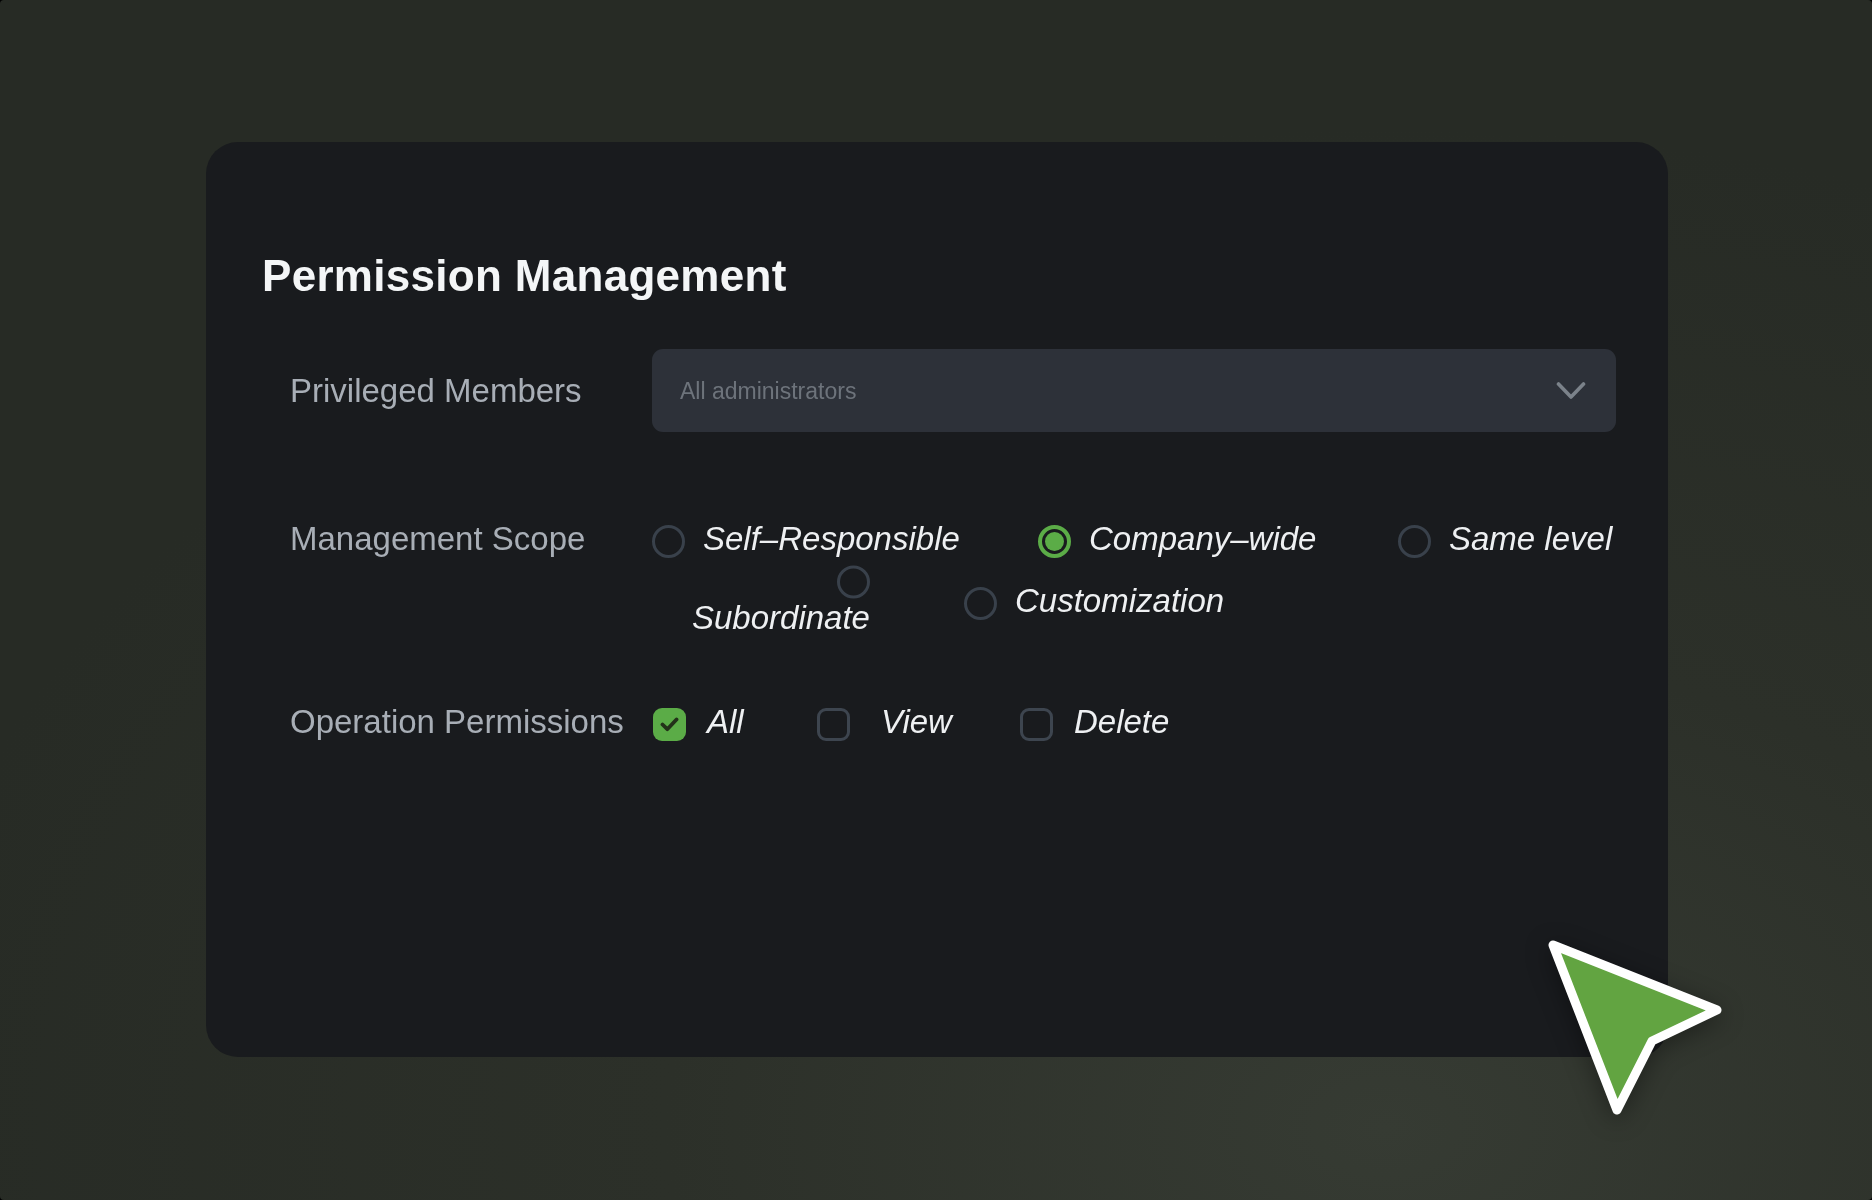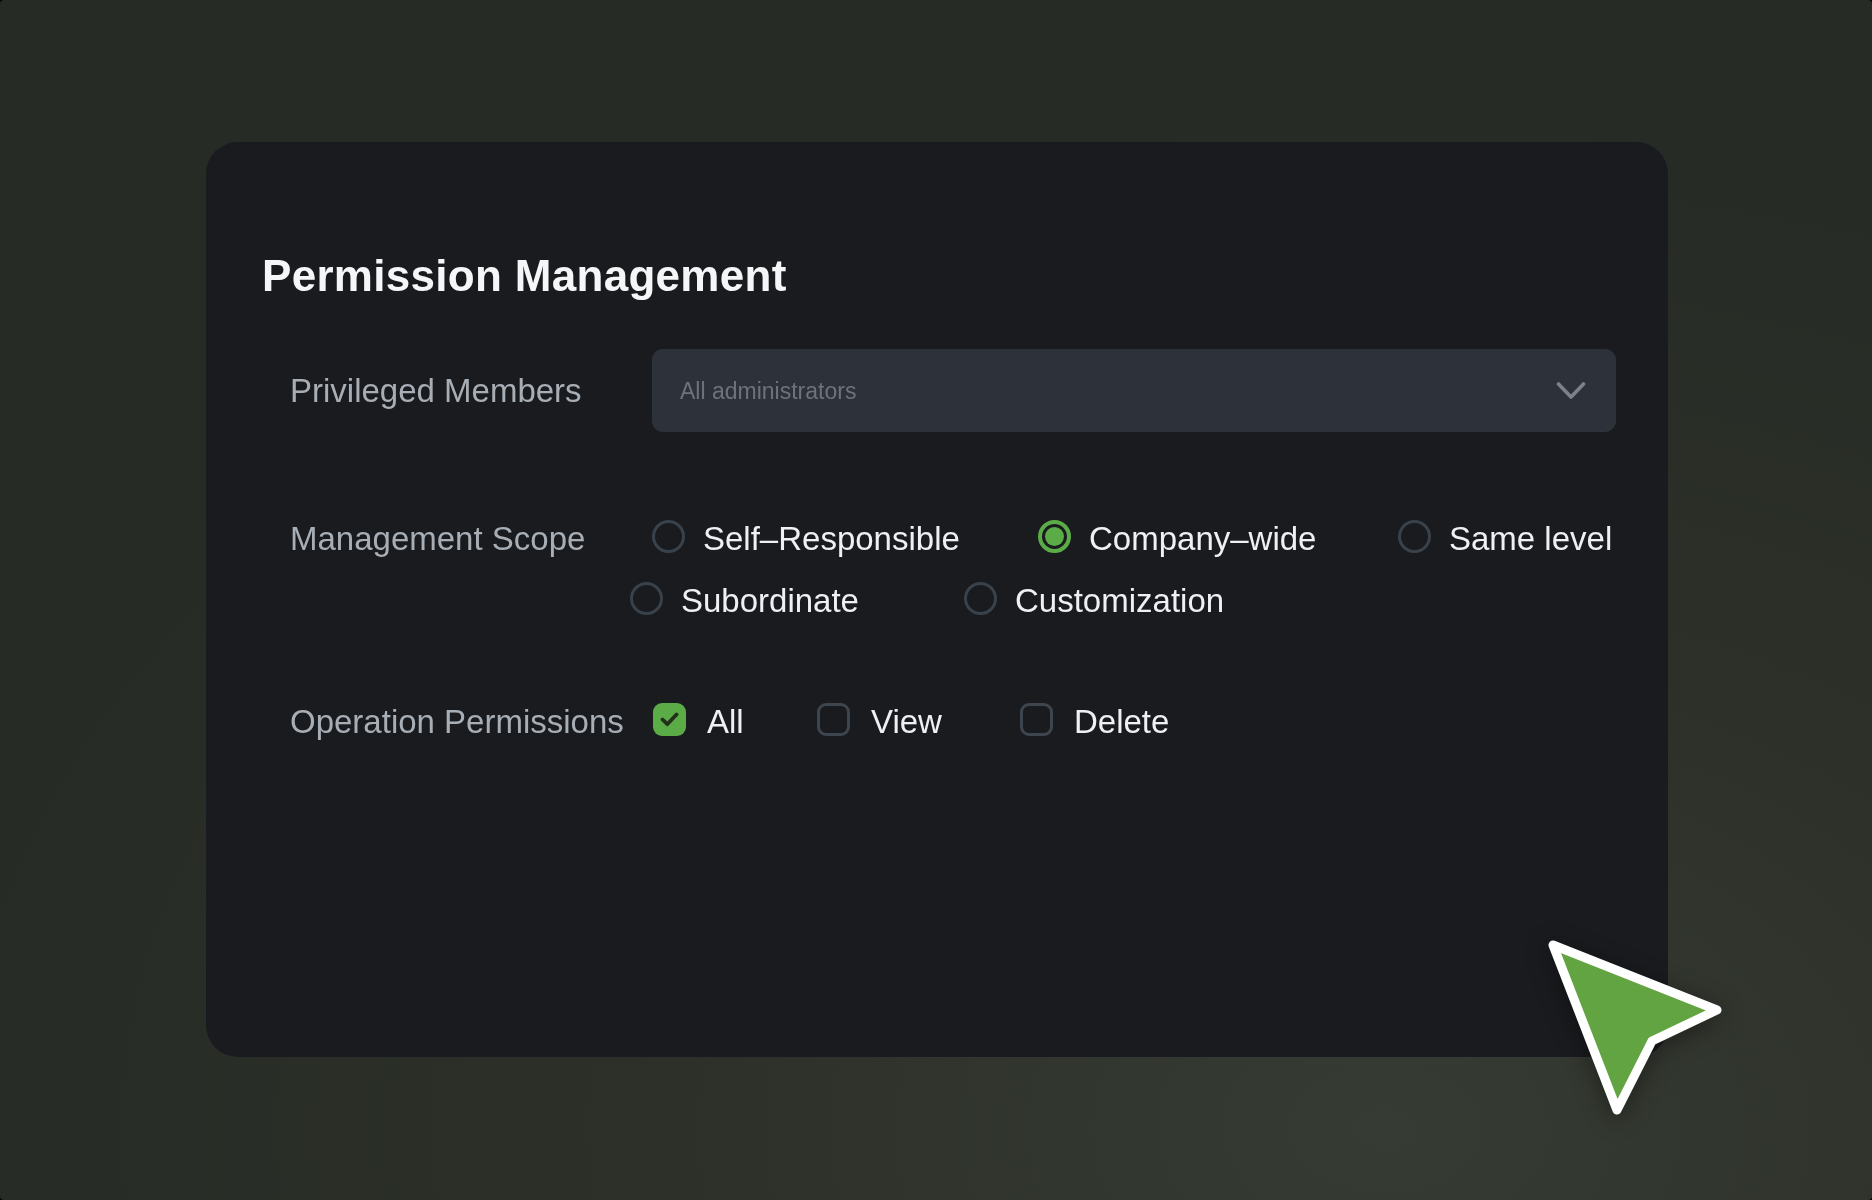--- a/index.html
+++ b/index.html
@@ -86,23 +86,24 @@
   
   .row-scope-1 { top: 344px; height: 34px; margin-top: 36px; }
   .row-scope-2 { top: 442px; height: 34px; }
   .row-perms   { top: 563px; height: 34px; }
 
   .option {
     position: absolute;
     top: 50%;
     transform: translateY(-50%);
     display: flex;
-    align-items: flex-start;
+    align-items: flex-end;
     cursor: pointer;
     white-space: nowrap;
+    font-style: italic;
   }
   .option .option-label {
     font-size: 33px;
     color: #eef0f2;
   }
   .option.radio-opt    .option-label { margin-left: 18px; }
   .option.checkbox-opt .option-label { margin-left: 21px; }
 
   
   .radio {
@@ -137,24 +138,24 @@
   }
   .checkbox.checked {
     border: none;
     background: #5bac47;
   }
 
   
   .opt-self    { left: 446px; }
   .opt-company { left: 832px; }
   .opt-same    { left: 1192px; }
-  .opt-subord  { left: 424px; }
+  .opt-subord  { left: 468px; flex-direction: column; }
   .opt-custom  { left: 758px; }
   .opt-all     { left: 447px; }
-  .opt-view    { left: 611px; }
+  .opt-view    { left: 611px; gap: 10px; }
   .opt-delete  { left: 814px; }
 
   
   .cursor-arrow-svg {
     position: absolute;
     left: 1535px;
     top: 925px;
     width: 220px;
     height: 235px;
     filter: drop-shadow(0 5px 12px rgba(0,0,0,0.38));

